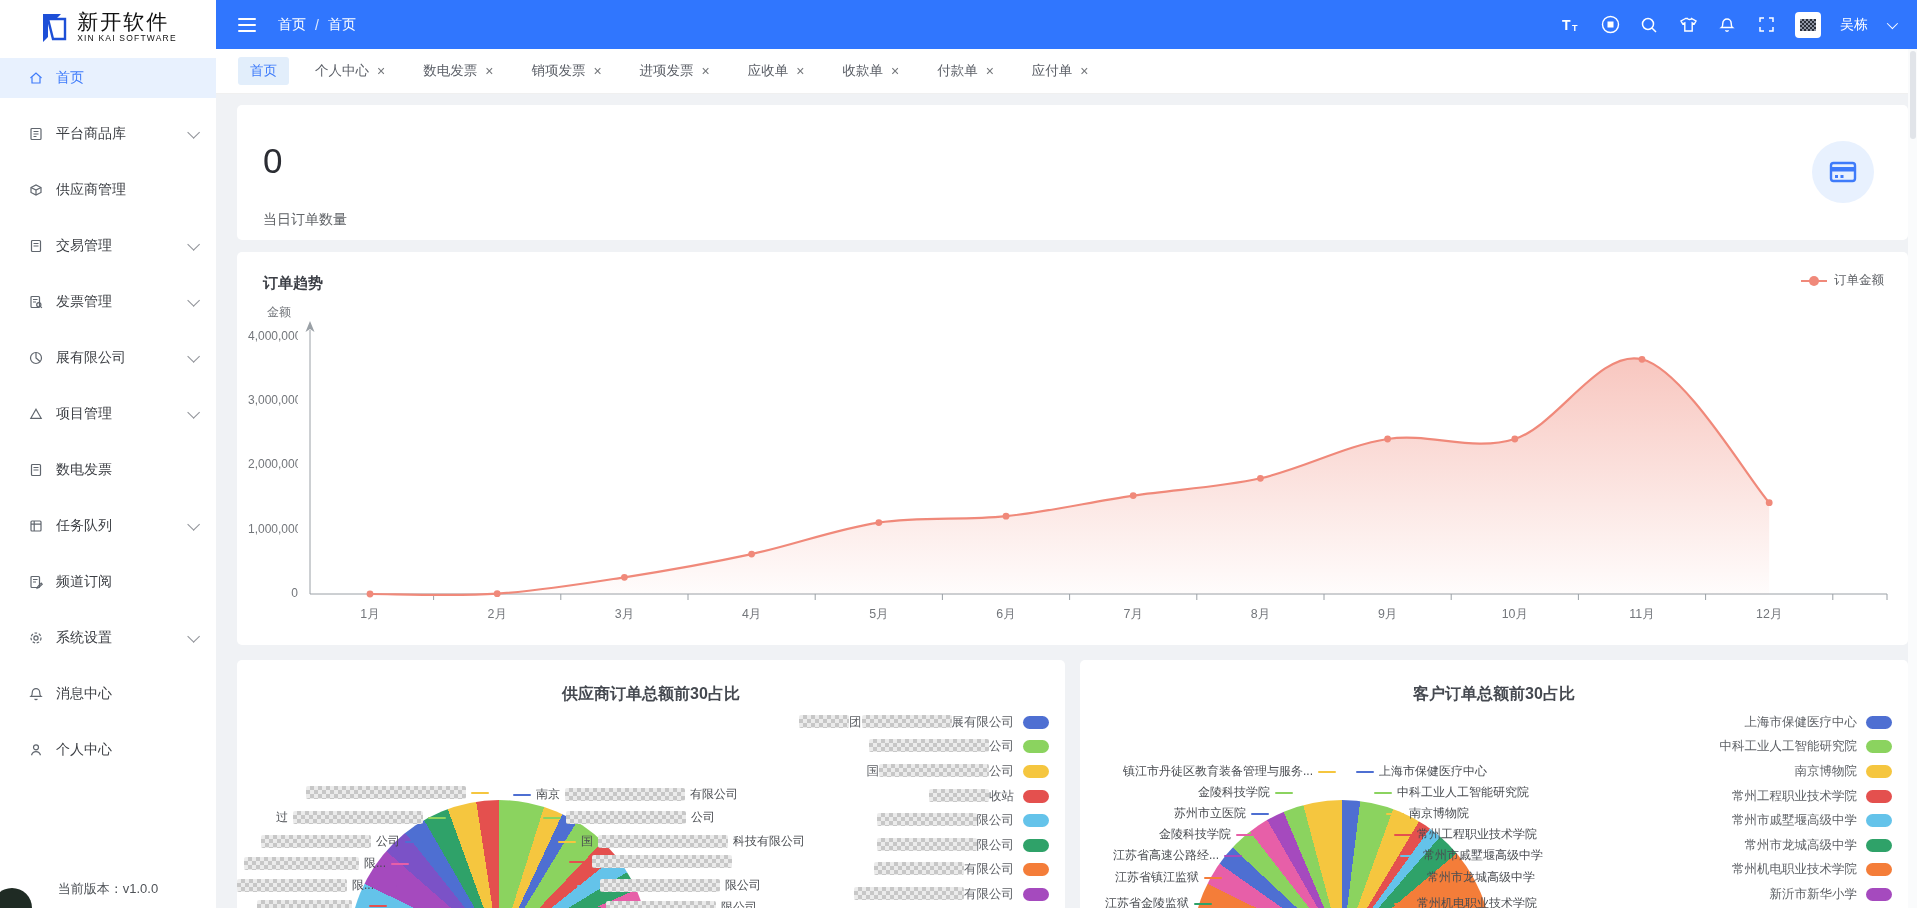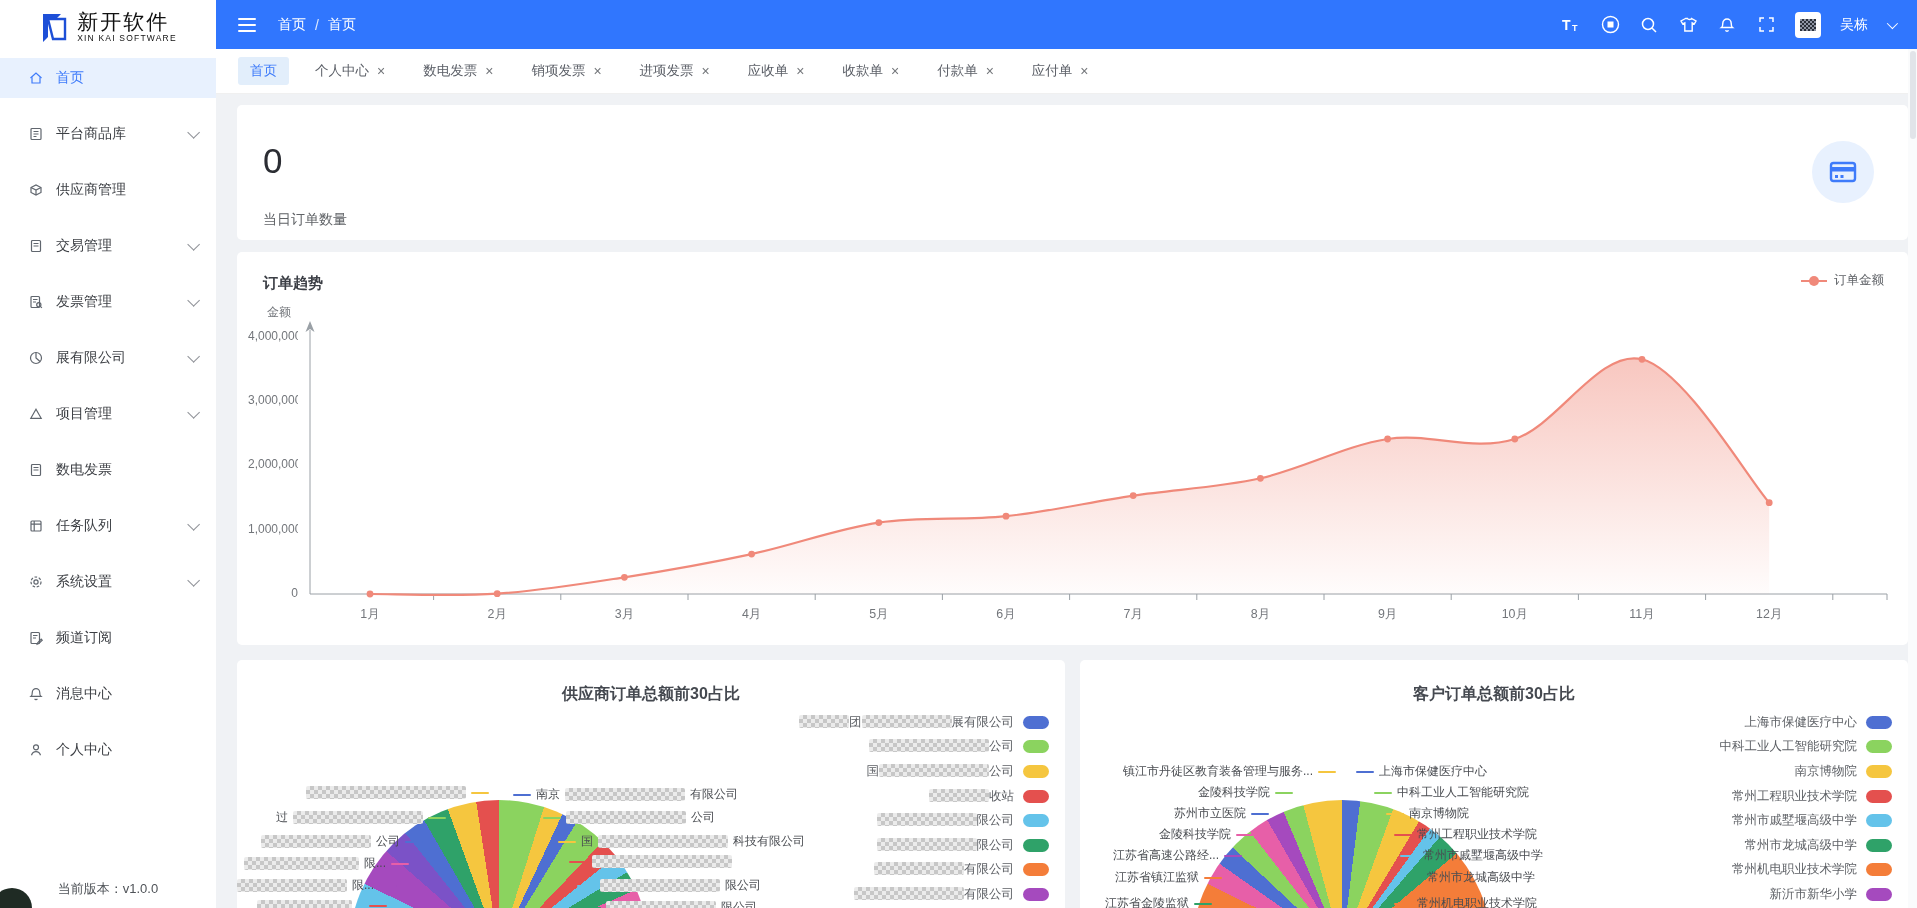--- a/index.html
+++ b/index.html
@@ -179,36 +179,36 @@
             <rect x="3" y="3" width="10" height="10" rx="1"></rect>
             <path d="M6.2 3v10M3 6.2h10"></path>
           </svg>
         </span>
         <span class="mi-label">任务队列</span>
         <span class="mi-chevron"></span>
       </div>
       <div class="menu-item">
         <span class="mi-icon">
           <svg width="16" height="16" viewBox="0 0 16 16" fill="none" stroke="currentColor" stroke-width="1.2">
-            <circle cx="8" cy="8" r="2.1"></circle>
-            <circle cx="8" cy="8" r="5" stroke-dasharray="2.6 1.7"></circle>
-          </svg>
-        </span>
-        <span class="mi-label">系统设置</span>
-        <span class="mi-chevron"></span>
-      </div>
-      <div class="menu-item">
-        <span class="mi-icon">
-          <svg width="16" height="16" viewBox="0 0 16 16" fill="none" stroke="currentColor" stroke-width="1.2">
             <rect x="3" y="2.5" width="8.5" height="11" rx="1"></rect>
             <path d="M5 5.5h4.5M5 8h3"></path>
             <path d="M9.8 12.6 13.2 9.2l1 1-3.4 3.4-1.6.6z"></path>
           </svg>
         </span>
         <span class="mi-label">频道订阅</span>
+      </div>
+      <div class="menu-item">
+        <span class="mi-icon">
+          <svg width="16" height="16" viewBox="0 0 16 16" fill="none" stroke="currentColor" stroke-width="1.2">
+            <circle cx="8" cy="8" r="2.1"></circle>
+            <circle cx="8" cy="8" r="5" stroke-dasharray="2.6 1.7"></circle>
+          </svg>
+        </span>
+        <span class="mi-label">系统设置</span>
+        <span class="mi-chevron"></span>
       </div>
       <div class="menu-item">
         <span class="mi-icon">
           <svg width="16" height="16" viewBox="0 0 16 16" fill="none" stroke="currentColor" stroke-width="1.2">
             <path d="M8 2.6a3.7 3.7 0 0 0-3.7 3.7c0 3.1-1.2 4-1.2 4h9.8s-1.2-.9-1.2-4A3.7 3.7 0 0 0 8 2.6z"></path>
             <path d="M6.7 12.7a1.4 1.4 0 0 0 2.6 0"></path>
           </svg>
         </span>
         <span class="mi-label">消息中心</span>
       </div>

